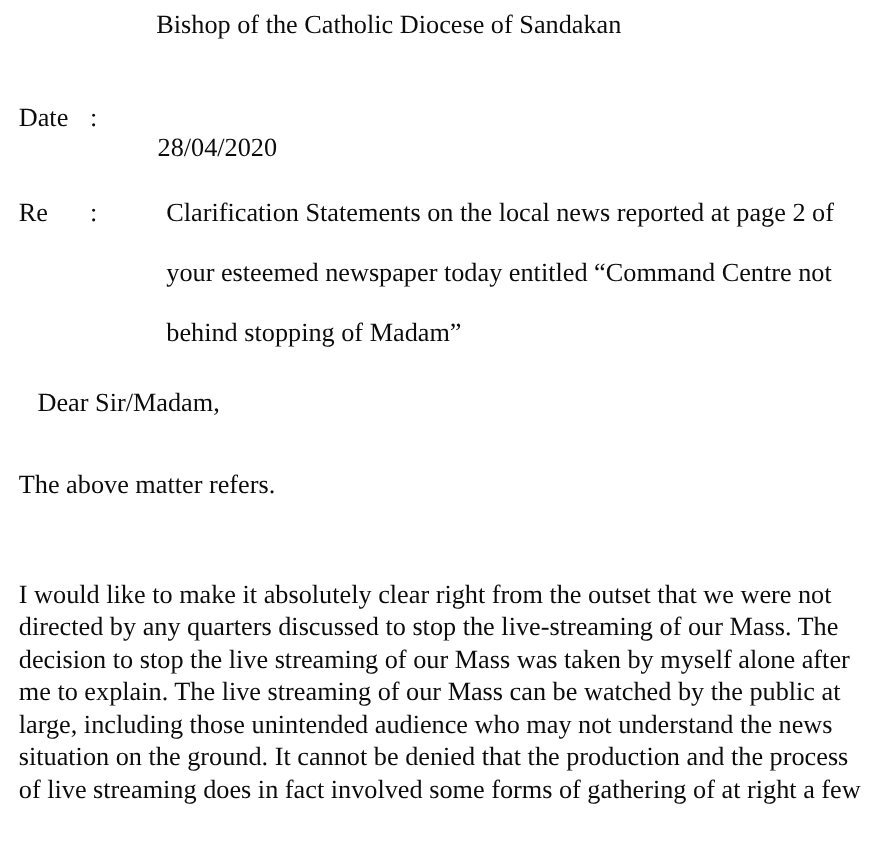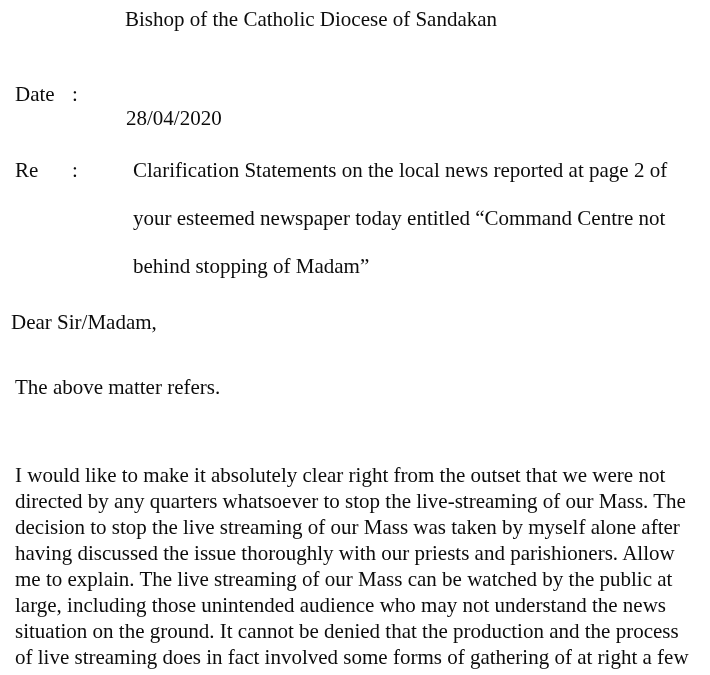--- a/index.html
+++ b/index.html
@@ -39,21 +39,21 @@
   .re-content {
     position: absolute;
     left: 133px;
     top: 0;
     width: 560px;
     line-height: 48px;
   }
 
   .salutation {
     position: absolute;
-    left: 11px;
+    left: 30px;
     top: 309px;
     line-height: 26px;
     white-space: nowrap;
     text-align: right;
   }
   .opening {
     position: absolute;
     left: 15px;
     top: 374px;
     line-height: 26px;
@@ -89,22 +89,21 @@
         <div class="line">behind stopping of Madam”</div>
       </div>
   </div>
 
   <div class="salutation">Dear Sir/Madam,</div>
 
   <div class="opening">The above matter refers.</div>
 
   <div class="body-par">
       <div class="line">I would like to make it absolutely clear right from the outset that we were not</div>
-      <div class="line">directed by any quarters whatsoever to stop the live-streaming of our Mass. The</div>
+      <div class="line">directed by any quarters discussed to stop the live-streaming of our Mass. The</div>
       <div class="line">decision to stop the live streaming of our Mass was taken by myself alone after</div>
-      <div class="line">having discussed the issue thoroughly with our priests and parishioners. Allow</div>
       <div class="line">me to explain. The live streaming of our Mass can be watched by the public at</div>
       <div class="line">large, including those unintended audience who may not understand the news</div>
       <div class="line">situation on the ground. It cannot be denied that the production and the process</div>
       <div class="line">of live streaming does in fact involved some forms of gathering of at right a few</div>
     </div>
 
 </div>
 
 </body></html>

